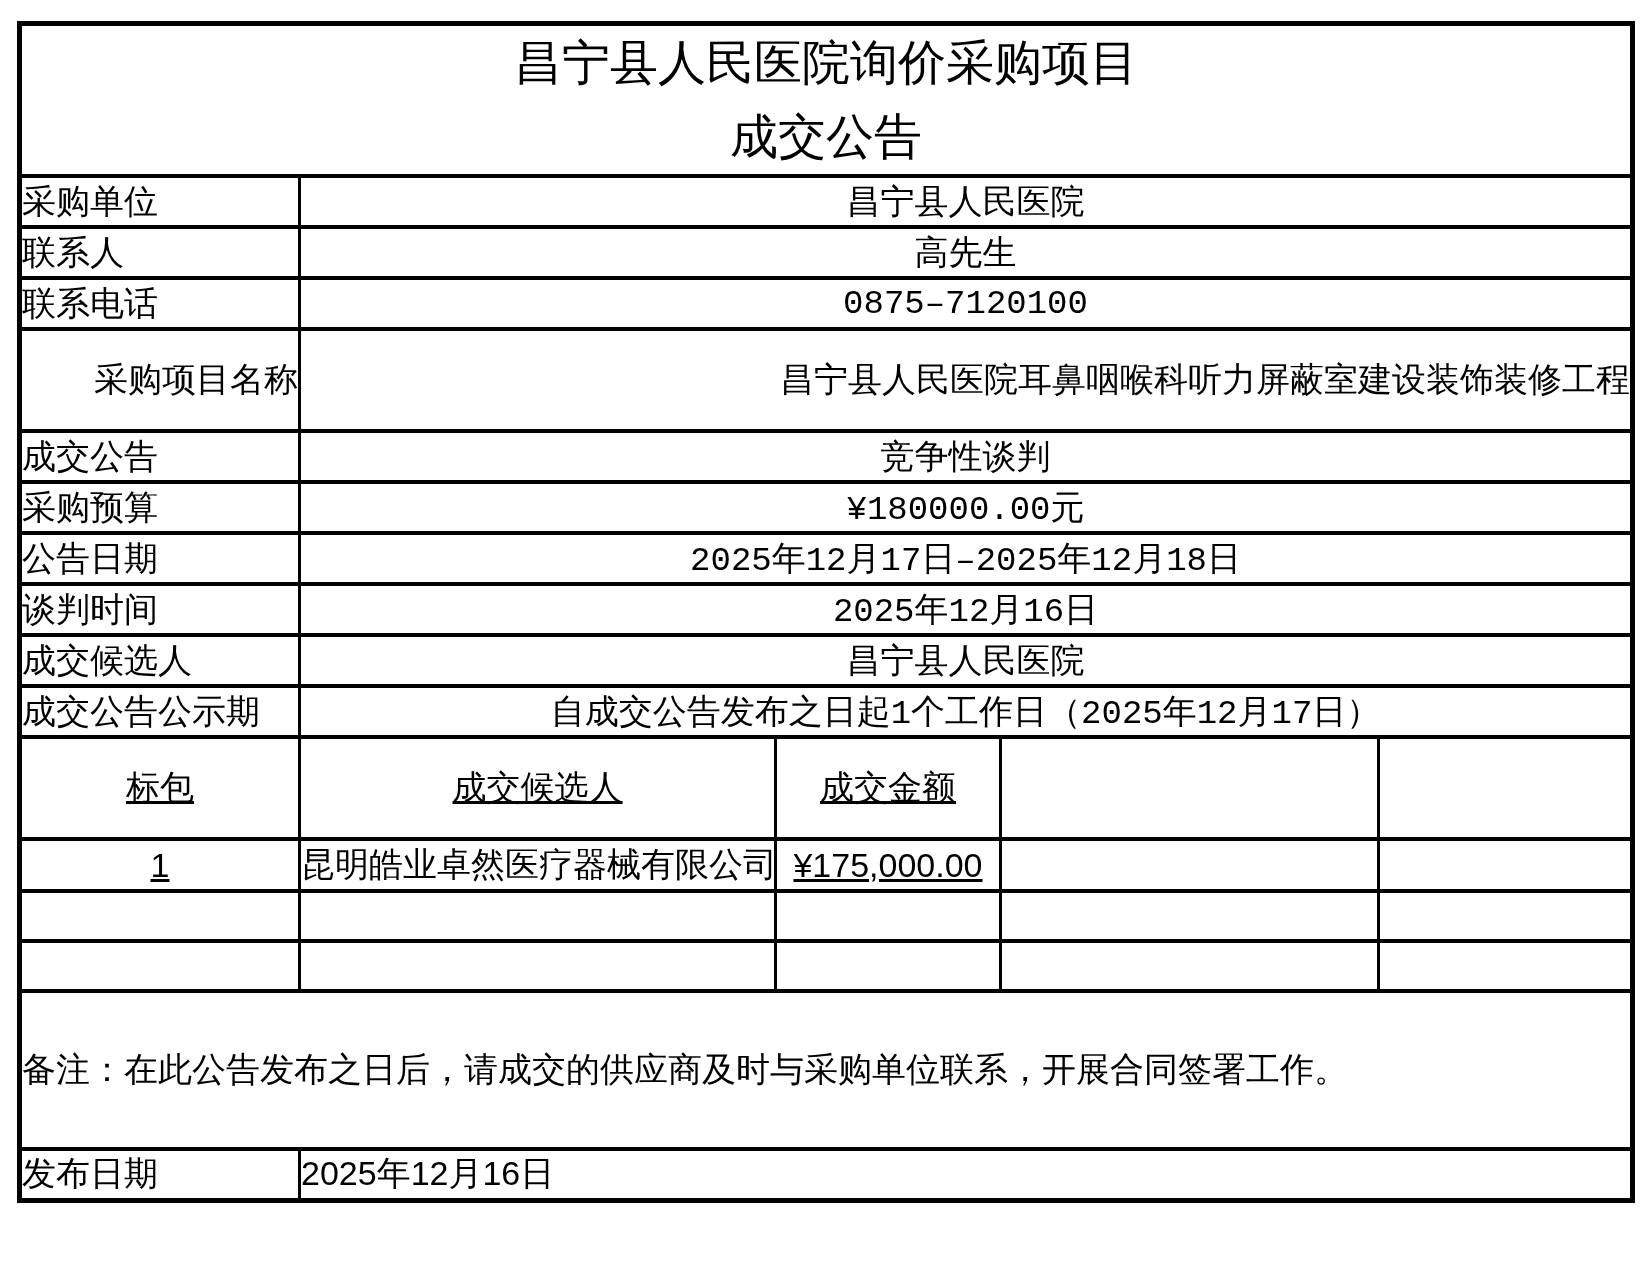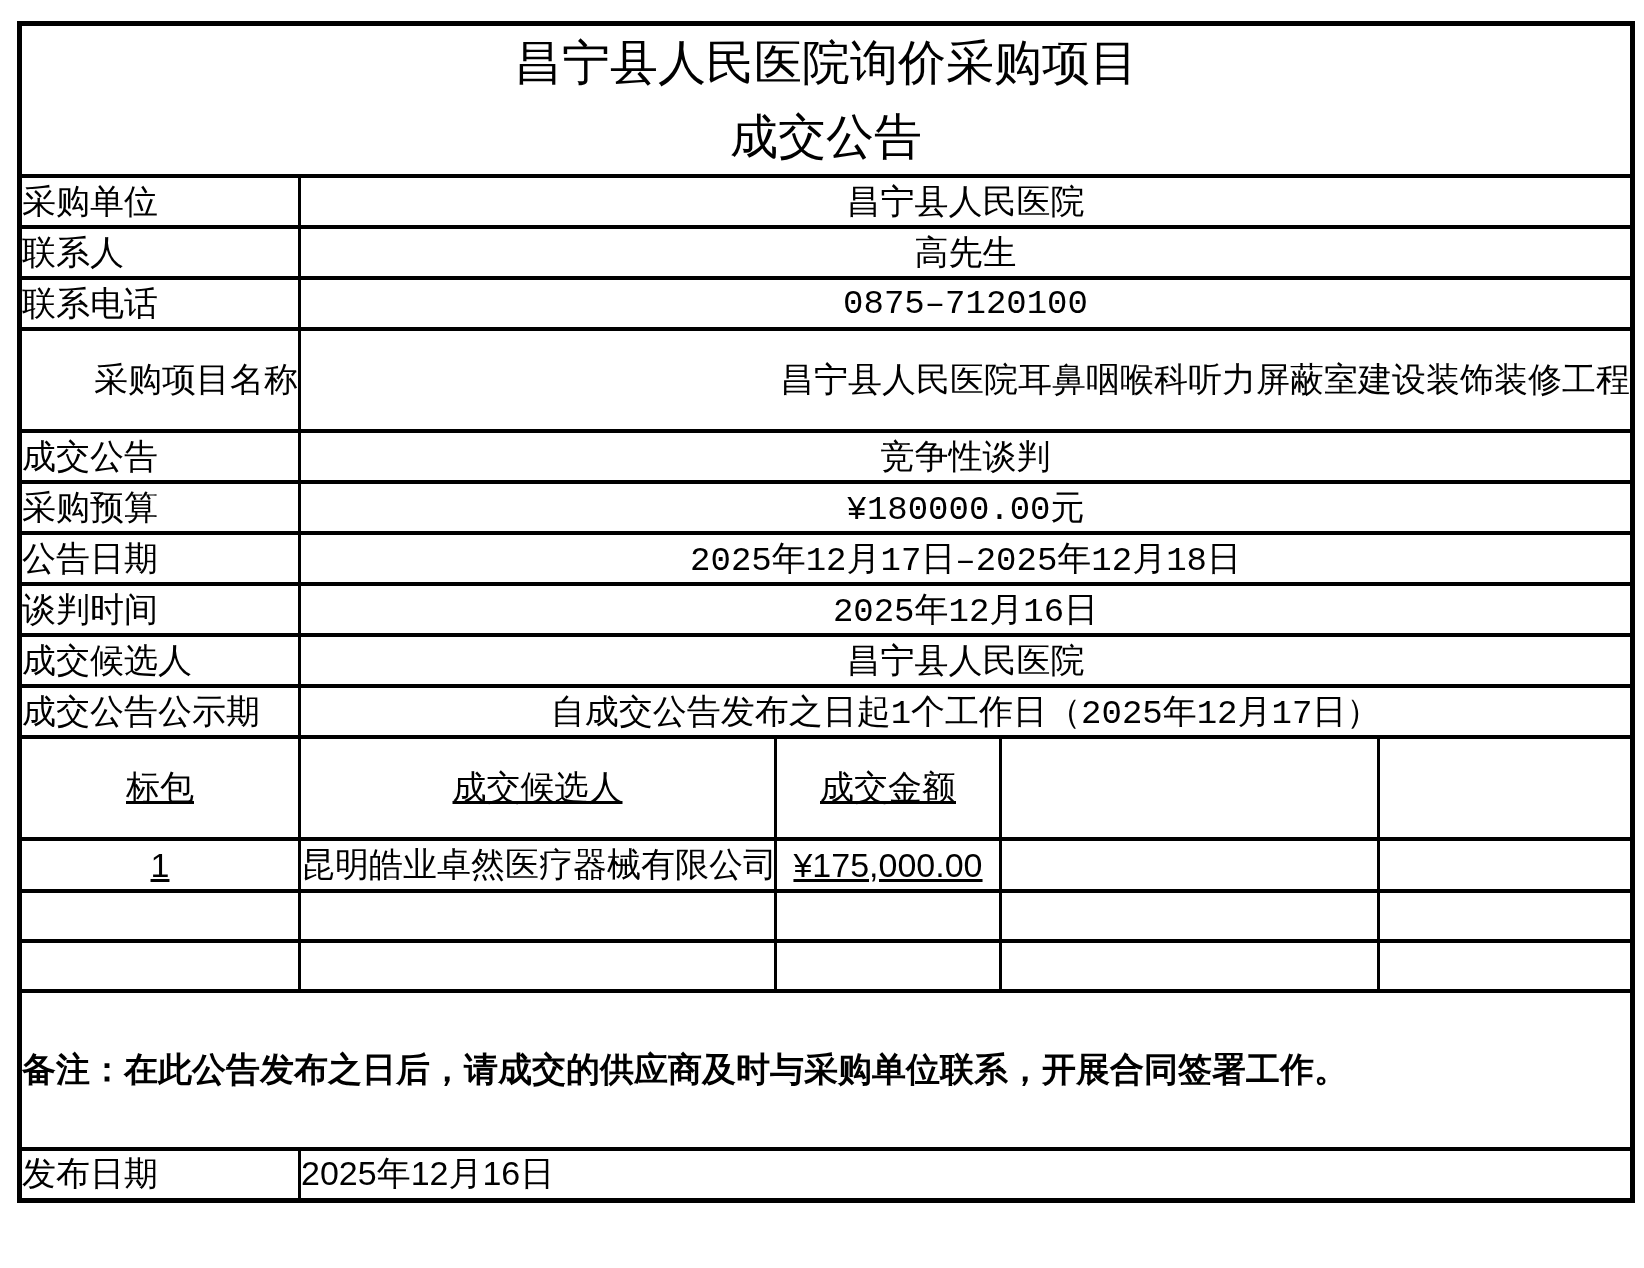--- a/index.html
+++ b/index.html
@@ -40,21 +40,21 @@
     vertical-align: middle;
     overflow: hidden;
   }
   
   tr.r-title  td { height: 152px; }
   tr.r-std    td { height: 51px; font-family: Liberation Mono, monospace;  }
   tr.r-tall   td { height: 102px; text-align: right; }
   tr.r-thead  td { height: 102px; }
   tr.r-win    td { height: 52px;  }
   tr.r-empty  td { height: 50px;  }
-  tr.r-remark td { height: 158px; font-weight: bold; }
+  tr.r-remark td { height: 158px; }
   tr.r-pub    td { height: 51px;  }
 
   td.title-cell {
     text-align: center;
     font-size: 48px;
   }
   .title-line { line-height: 74px; }
 
   td.label {
     text-align: left;

